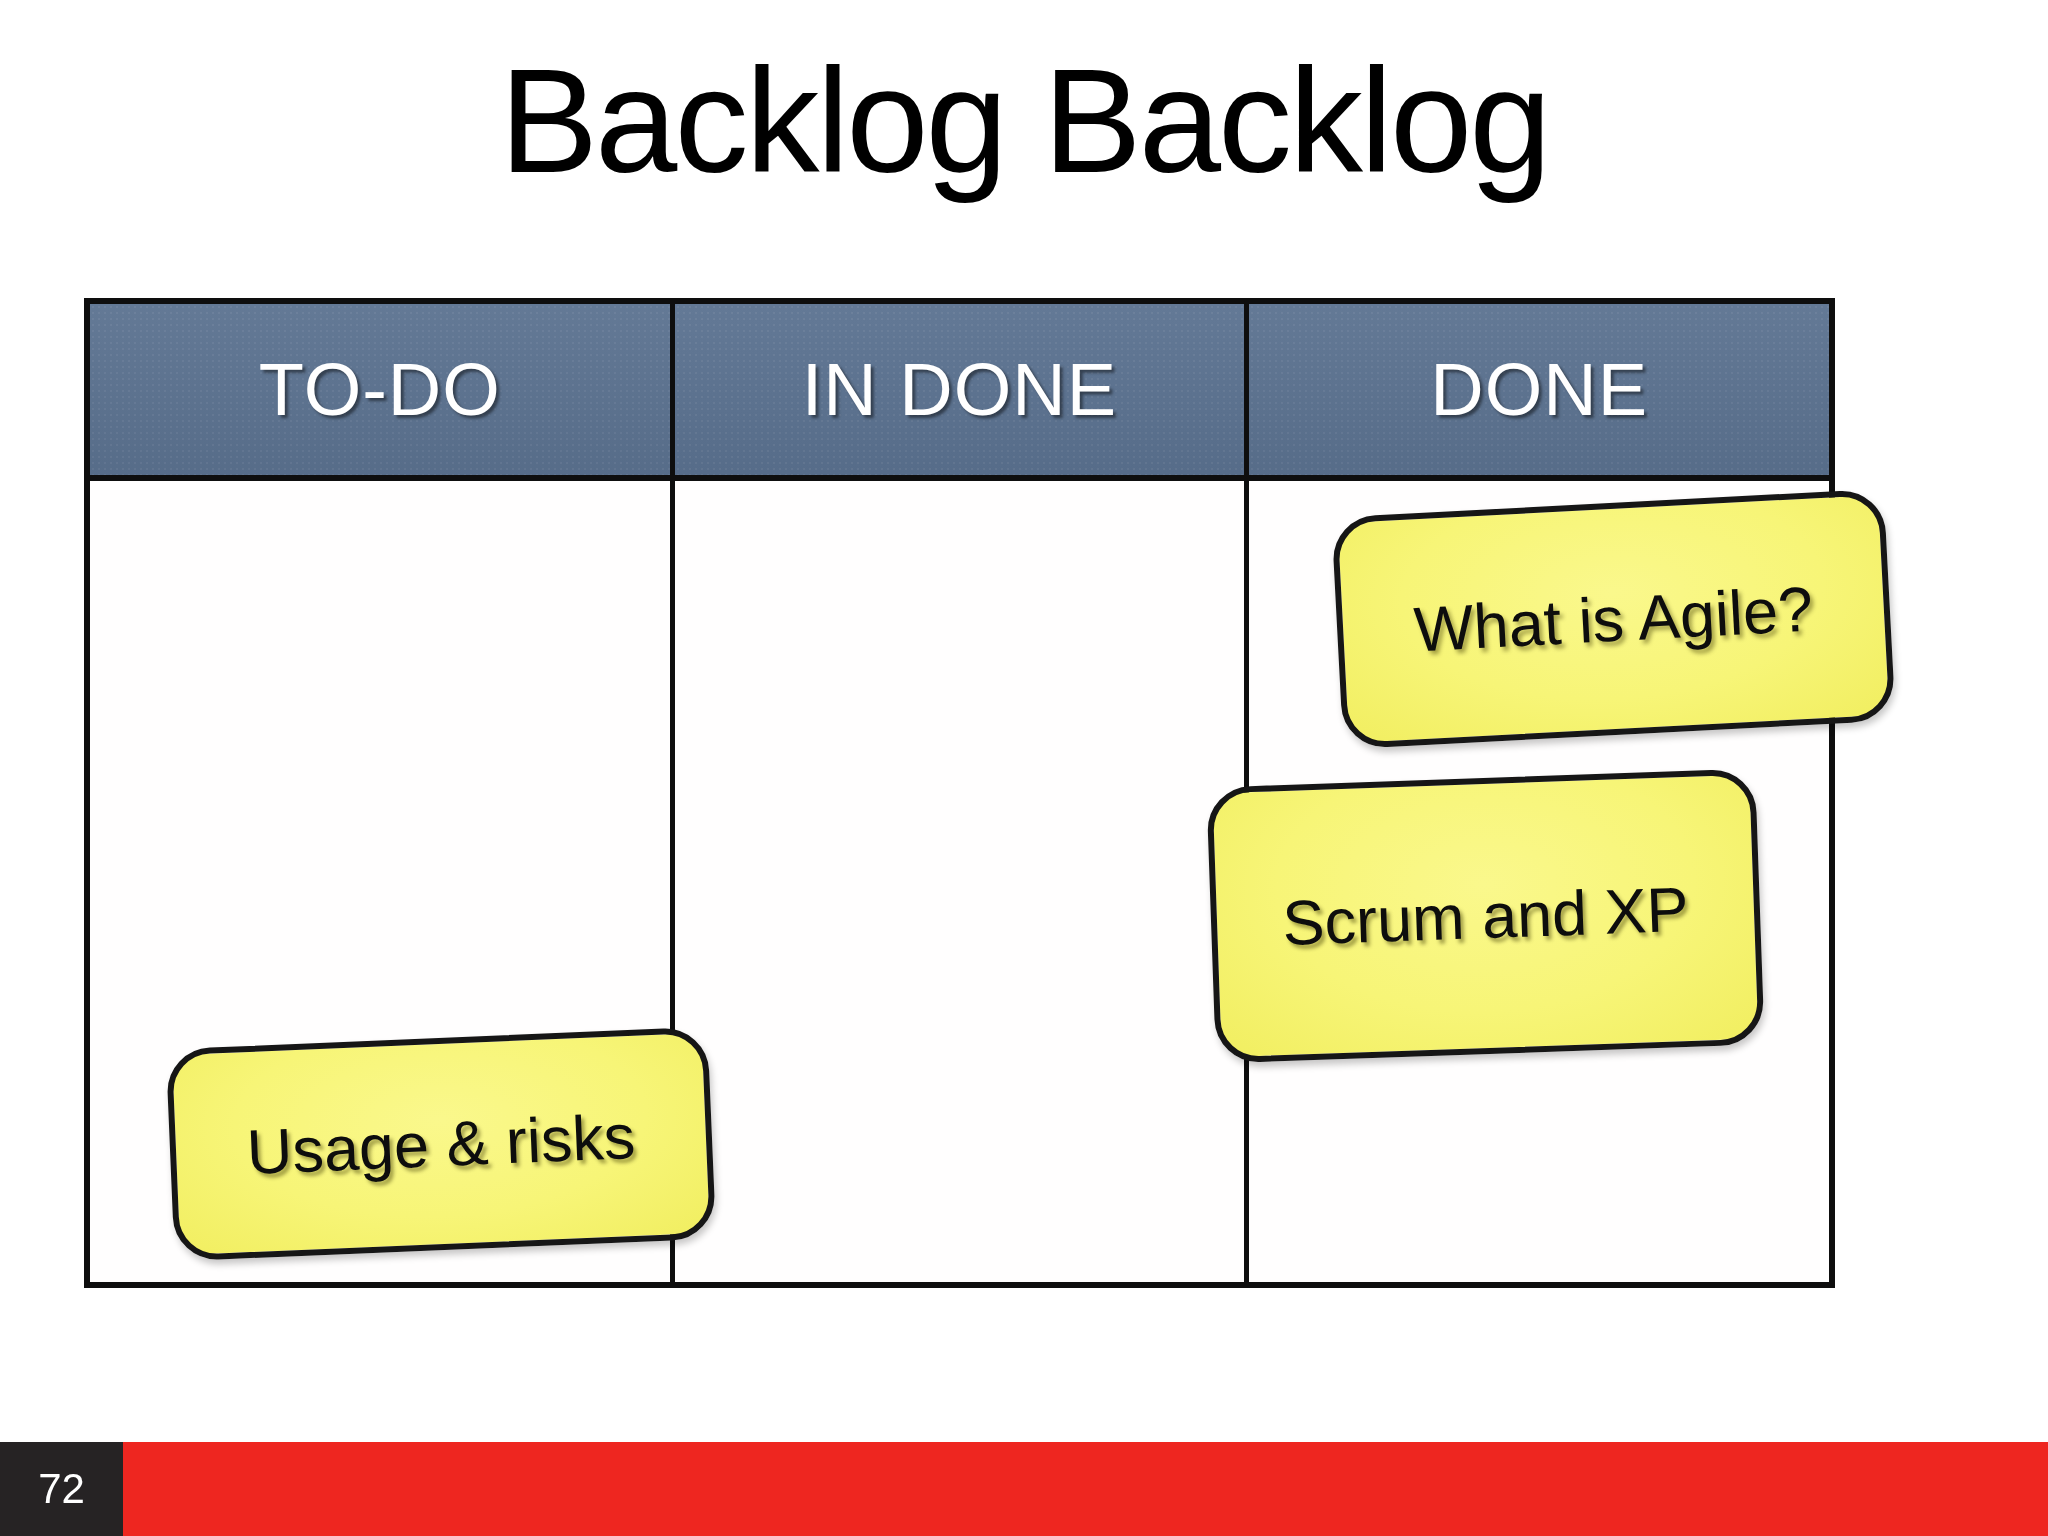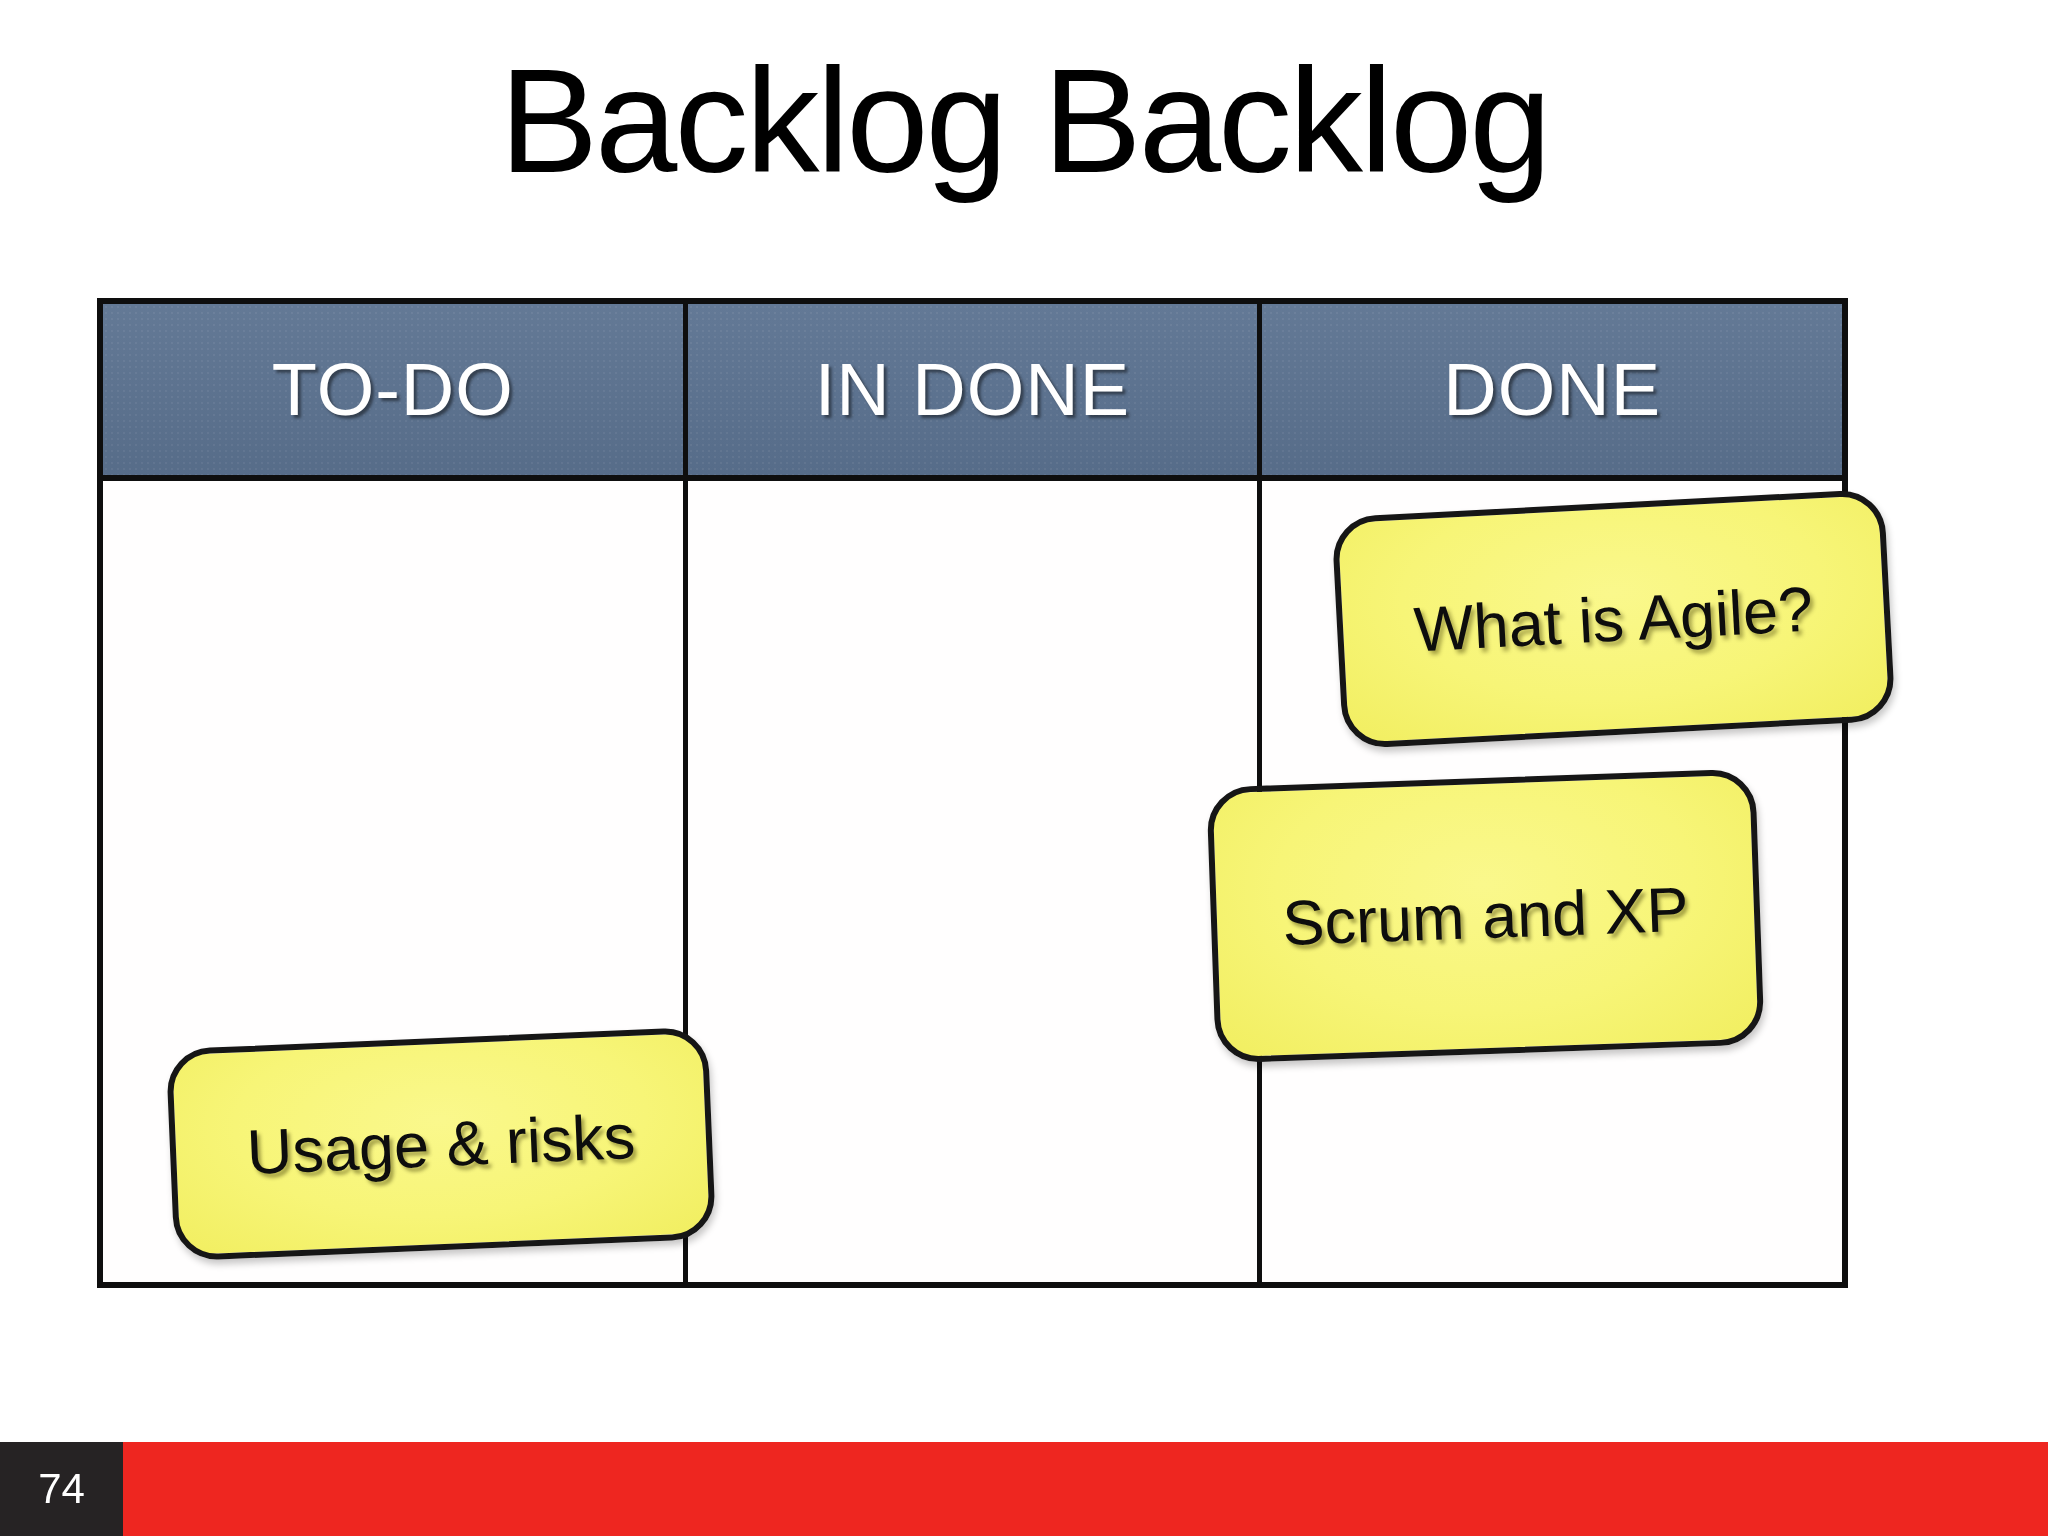--- a/index.html
+++ b/index.html
@@ -30,21 +30,21 @@
     font-size:148px;
     font-weight:400;
     letter-spacing:-3px;
     color:#000;
     line-height:1.1;
   }
 
   
   .board{
     position:absolute;
-    left:97px;top:298px;
+    left:84px;top:298px;
     width:1751px;height:990px;
     border:6px solid var(--table-border);
     display:grid;
     grid-template-columns:1fr 1fr 1fr;
     grid-template-rows:177px 1fr;
     background:#fff;
   }
   .hdr{
     background:var(--header-bg);
     background-image:linear-gradient(180deg, rgba(255,255,255,0.05), rgba(0,0,0,0.05)),
@@ -117,17 +117,17 @@
   <div class="note note-scrum">
     <span>Scrum and XP</span>
   </div>
 
   <div class="note note-usage">
     <span>Usage &amp; risks</span>
   </div>
 
   <div class="footer">
     <div class="page-box">
-      <span>74</span>
+      <span>72</span>
     </div>
   </div>
 
 </div>
 
 </body></html>

